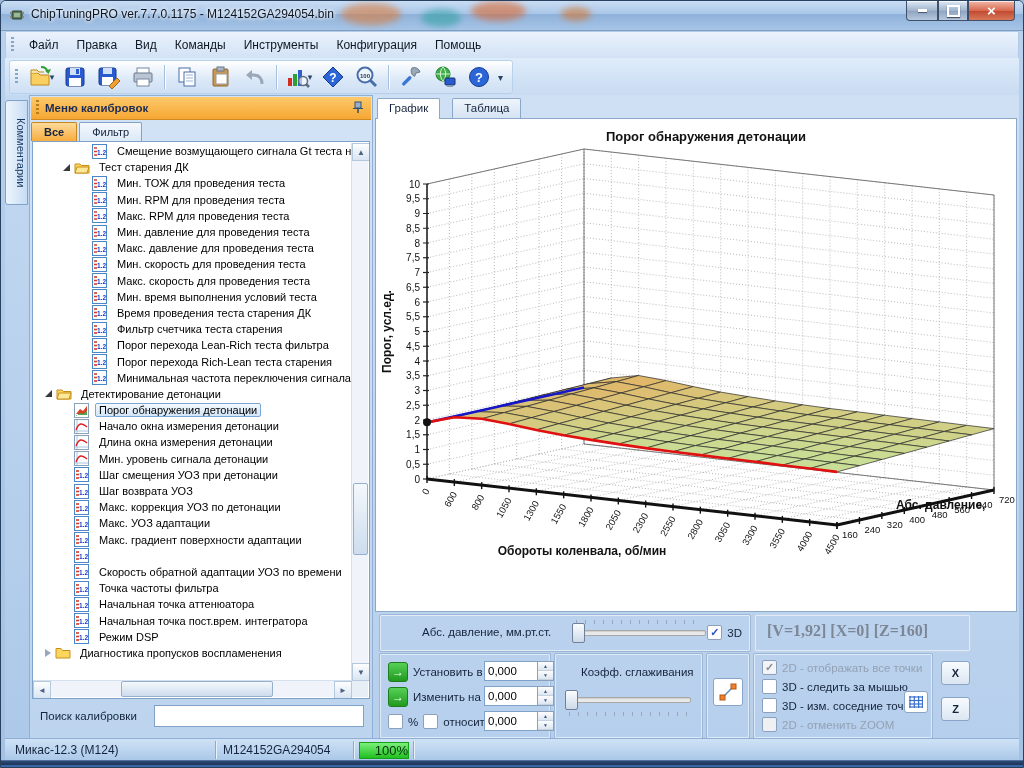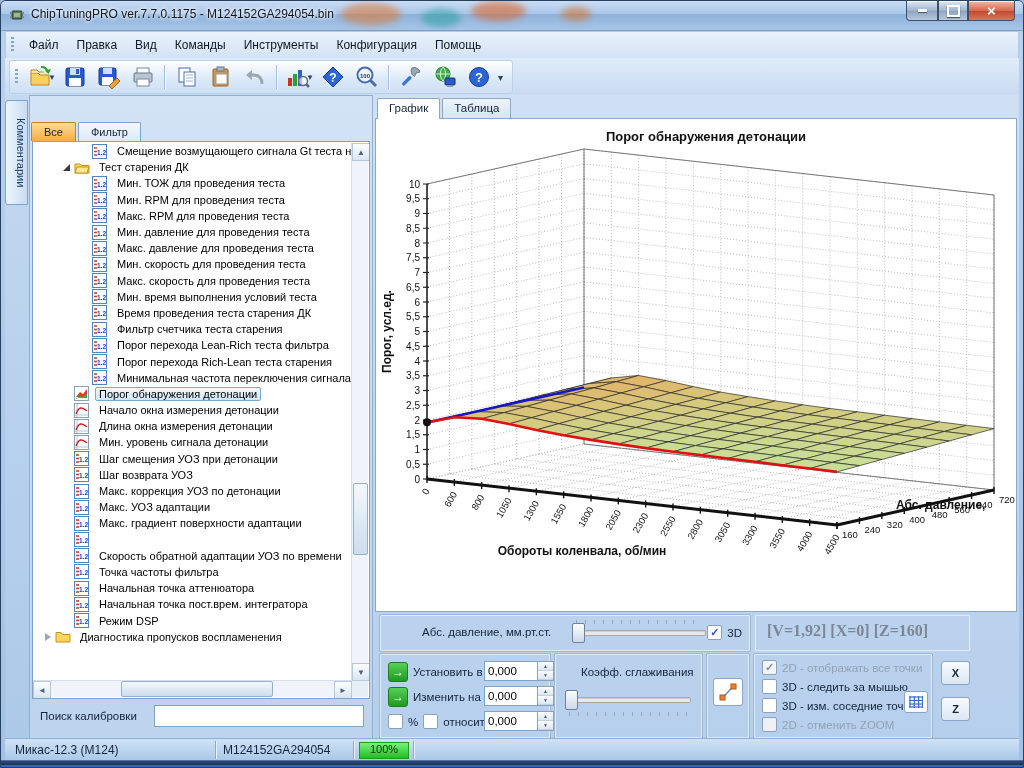--- a/index.html
+++ b/index.html
@@ -32,42 +32,42 @@
   .content{position:absolute;top:94px;left:4px;right:4px;bottom:28px;background:linear-gradient(#c3d8f1,#adc9e9);}
   .vtab{position:absolute;left:0;top:5px;width:21px;height:95px;background:linear-gradient(90deg,#eef5fd,#c6dcf4);border:1px solid #7fa2c8;border-radius:3px 0 0 3px;writing-mode:vertical-rl;text-align:center;font-size:11px;color:#173a66;padding:4px 0;}
   
   .sidebar{position:absolute;left:24px;top:0;width:342px;bottom:0;background:linear-gradient(#d3e3f6,#bdd4ee);border:1px solid #8fb0d4;}
   .sb-header{position:absolute;left:1px;right:1px;top:1px;height:22px;background:linear-gradient(#fcc96a,#f6a733);display:flex;align-items:center;border-bottom:1px solid #d08a20;}
   .sb-header .grip{background:repeating-linear-gradient(#b97d1d 0 2px,transparent 2px 4px);}
   .sb-title{font-size:11.5px;font-weight:bold;color:#1c2c55;}
   .pin{position:absolute;right:6px;top:4px;}
   .sb-tabs{position:absolute;left:1px;top:23px;height:22px;display:flex;align-items:flex-end;}
   .sb-tab{font-size:11px;padding:3px 12px 3px;border:1px solid #7fa2c8;border-bottom:none;border-radius:2px 2px 0 0;background:linear-gradient(#f4f8fd,#dce9f7);color:#14243c;margin-right:2px;}
-  .sb-tab.active{background:linear-gradient(#fdda9a,#f7ad3e);border-color:#c8871e;font-weight:normal;text-align:center;}
+  .sb-tab.active{background:linear-gradient(#fdda9a,#f7ad3e);border-color:#c8871e;font-weight:bold;text-align:center;}
   .tree{position:absolute;left:2px;right:2px;top:45px;height:556px;background:#fff;border:1px solid #7fa2c8;overflow:hidden;}
   .tree-rows{position:absolute;left:0;top:1px;right:17px;bottom:17px;overflow:hidden;}
   .tree-row{height:16.2px;display:flex;align-items:center;font-size:11px;color:#000;white-space:nowrap;}
   .tree-row .lbl{padding:0 3px;border:1px solid transparent;}
   .tree-row.sel .lbl{border:1px solid #7da6d8;background:linear-gradient(#f3f9fe,#d2e5f8);border-radius:2px;}
   .exp{width:0;height:0;margin-right:4px;flex:none;}
   .exp.open{border-left:7px solid transparent;border-bottom:7px solid #3a3a3a;}
   .exp.closed{border-top:4px solid transparent;border-bottom:4px solid transparent;border-left:6px solid #98a8ba;}
   .ticon{width:16px;height:15px;margin-right:5px;flex:none;}
   .vscroll{position:absolute;right:1px;top:1px;width:16px;bottom:17px;background:#f0f4fa;border-left:1px solid #d4e0ee;}
   .hscroll{position:absolute;left:0;bottom:1px;height:16px;right:17px;background:#f0f4fa;border-top:1px solid #d4e0ee;display:flex;}
   .sc-btn{width:16px;height:16px;background:linear-gradient(#fdfefe,#d9e5f3);border:1px solid #b5c8de;color:#4a6284;font-size:8px;display:flex;align-items:center;justify-content:center;flex:none;}
   .sc-thumb{background:linear-gradient(#f4f8fc,#cddcee);border:1px solid #96b0cc;border-radius:2px;}
   .corner{position:absolute;right:1px;bottom:1px;width:16px;height:16px;background:#e8eef6;}
   .search-row{position:absolute;left:2px;right:2px;bottom:8px;height:28px;display:flex;align-items:center;}
   .search-lbl{font-size:11.5px;color:#14243c;margin-left:8px;}
   .search-input{position:absolute;left:122px;right:6px;height:20px;border:1px solid #7fa2c8;background:#fff;font-size:11px;padding:0 4px;font-family:"Liberation Sans",sans-serif;}
   
   .main{position:absolute;left:368px;top:0;right:0;bottom:0;background:linear-gradient(#cfe0f4,#b6cfec);}
   .m-tabs{position:absolute;left:4px;top:1px;height:22px;display:flex;align-items:flex-end;z-index:2;}
-  .m-tab{font-size:11.5px;padding:3px 11px 4px;border:1px solid #8ba8c8;border-bottom:none;border-radius:2px 2px 0 0;background:linear-gradient(#eef4fb,#d5e3f3);color:#14243c;margin-right:2px;}
+  .m-tab{font-size:11.5px;padding:3px 11px 4px;border:1px solid #8ba8c8;border-bottom:none;border-radius:2px 2px 0 0;background:linear-gradient(#eef4fb,#d5e3f3);color:#14243c;margin-right:12px;}
   .m-tab.active{background:#fff;position:relative;top:1px;padding-bottom:5px;}
   .chart-panel{position:absolute;left:2px;right:2px;top:23px;height:492px;background:#fff;border:1px solid #8ba8c8;}
   .grp{position:absolute;border:1px solid #9db7d6;border-radius:2px;box-shadow:inset 0 0 0 1px rgba(255,255,255,.55);}
   .row-lbl{font-size:11.5px;color:#14243c;}
   .slider{position:absolute;}
   .sl-track{position:absolute;left:0;right:0;top:7px;height:4px;background:#e9e9e9;border:1px solid #a8a8a8;border-radius:2px;box-shadow:inset 0 1px 1px #cfcfcf;}
   .sl-thumb{position:absolute;left:0;top:0;width:11px;height:18px;background:linear-gradient(#fbfdfe,#ccd9e8);border:1px solid #70809a;border-radius:2px;}
   .sl-ticks{position:absolute;left:4px;right:4px;height:4px;background:repeating-linear-gradient(90deg,#98a8bc 0 1px,transparent 1px 9px);}
   .cb{width:13px;height:13px;background:#fff;border:1px solid #8ca0bc;border-radius:2px;flex:none;display:flex;align-items:center;justify-content:center;font-size:11px;font-weight:bold;color:#2a56c8;line-height:1;}
   .cb.gray{color:#8a9098;background:#f2f4f6;}
@@ -76,21 +76,21 @@
   .readout{font-family:"Liberation Serif",serif;font-weight:bold;font-size:16px;color:#7d8694;}
   .spin{position:absolute;display:flex;height:20px;}
   .spin input{width:46px;border:1px solid #7fa2c8;border-right:none;font-size:11.5px;padding:0 3px;font-family:"Liberation Sans",sans-serif;}
   .spin .btns{width:15px;display:flex;flex-direction:column;border:1px solid #8ca0bc;}
   .spin .btns div{flex:1;font-size:5px;display:flex;align-items:center;justify-content:center;background:linear-gradient(#fdfdfe,#dde6f0);color:#3c5884;border-bottom:1px solid #c4d2e2;}
   .garr{width:18px;height:18px;border:1px solid #1e7e1e;border-radius:3px;background:linear-gradient(#56d056,#1f9a1f);color:#fff;font-weight:bold;font-size:12px;display:flex;align-items:center;justify-content:center;flex:none;}
   .sqbtn{position:absolute;border:1px solid #8aa4c8;border-radius:3px;background:linear-gradient(#f8fbff,#dbe6f2);display:flex;align-items:center;justify-content:center;font-size:11px;font-weight:bold;color:#14243c;}
   
   .statusbar{position:absolute;left:4px;right:4px;bottom:6px;height:22px;background:linear-gradient(#cfe2f6,#a9c7e8);border-top:1px solid #8fb0d4;font-size:12px;color:#14243c;}
   .sdiv{position:absolute;top:2px;bottom:2px;width:1px;background:#8fa9ca;box-shadow:1px 0 0 #e8f1fa;}
-  .badge{position:absolute;left:354px;top:3px;width:48px;height:15px;text-align:center;font-size:11px;color:#05320a;background:linear-gradient(#7af07a,#20c020);border:1px solid #18a018;}
+  .badge{position:absolute;left:354px;top:3px;width:48px;height:15px;text-align:right;font-size:13px;color:#05320a;background:linear-gradient(#7af07a,#20c020);border:1px solid #18a018;}
   .bottomstrip{position:absolute;left:0;right:0;bottom:0;height:6px;background:linear-gradient(#2c4a74,#17294a);border-top:1px solid #51719c;}
   .bottomstrip:after{content:"";position:absolute;left:0;right:0;bottom:0;height:2px;background:#3a66a8;}
 </style>
 </head>
 <body>
 
 <div class="window">
 
   <div class="titlebar">
     <div class="blob" style="left:340px;top:2px;width:60px;height:22px;background:#e07830;"></div>
@@ -264,20 +264,31 @@
           </span>
         </div>
         <span class="tb-overflow">▾</span>
       </div>
   </div>
 
   <div class="content">
     <div class="vtab">Комментарии</div>
 
     <div class="sidebar">
+      <div class="sb-header">
+        <div class="grip"></div>
+        <span class="sb-title">Меню калибровок</span>
+        <span class="pin">
+          <svg width="14" height="14">
+              <rect x="4" y="1" width="6" height="6" fill="#9ab0c8" stroke="#34506e"></rect>
+              <line x1="7" y1="7" x2="7" y2="12" stroke="#34506e" stroke-width="1.5"></line>
+              <line x1="2" y1="7.5" x2="12" y2="7.5" stroke="#34506e"></line>
+            </svg>
+        </span>
+      </div>
       <div class="sb-tabs">
           <span class="sb-tab active">Все</span>
           <span class="sb-tab">Фильтр</span>
         </div>
       <div class="tree">
         <div class="tree-rows">
             <div class="tree-row">
               <span style="width: 48px; flex: 0 0 auto;"></span>
               <span style="width: 11px; flex: 0 0 auto;"></span>
               <span class="ticon"><svg width="15" height="15">
@@ -474,20 +485,29 @@
               <span class="ticon"><svg width="15" height="15">
                   <rect x="0.5" y="0.5" width="14" height="14" fill="#fff" stroke="#4a86c8"></rect>
                   <g stroke="#d43c28" stroke-width="1.6">
                     <line x1="2" y1="4" x2="5" y2="4"></line>
                     <line x1="2" y1="7.5" x2="5" y2="7.5"></line>
                     <line x1="2" y1="11" x2="5" y2="11"></line>
                   </g>
                   <text x="9.5" y="11" font-size="6.5" text-anchor="middle" fill="#1a3acc" font-weight="bold">1.2</text>
                 </svg></span>
               <span class="lbl">Минимальная частота переключения сигнала Д</span>
+            </div>
+            <div class="tree-row">
+              <span style="width: 12px; flex: 0 0 auto;"></span>
+              <span class="exp open"></span>
+              <span class="ticon"><svg width="16" height="15">
+                  <path d="M1 4h5l1.5 1.5H15V13H1z" fill="#fcd65c" stroke="#c89018"></path>
+                  <path d="M3 7h12l-2 6H1z" fill="#fde89a" stroke="#c89018"></path>
+                </svg></span>
+              <span class="lbl">Детектирование детонации</span>
             </div>
             <div class="tree-row sel">
               <span style="width: 30px; flex: 0 0 auto;"></span>
               <span style="width: 11px; flex: 0 0 auto;"></span>
               <span class="ticon"><svg width="15" height="15">
                   <rect x="0.5" y="0.5" width="14" height="14" fill="#fff" stroke="#8aa0b8"></rect>
                   <path d="M2 11l4-5 3 2 4-5v8H2z" fill="#d84028"></path>
                   <path d="M2 13l4-3 3 1 4-3v4H2z" fill="#48a848"></path>
                 </svg></span>
               <span class="lbl">Порог обнаружения детонации</span>

